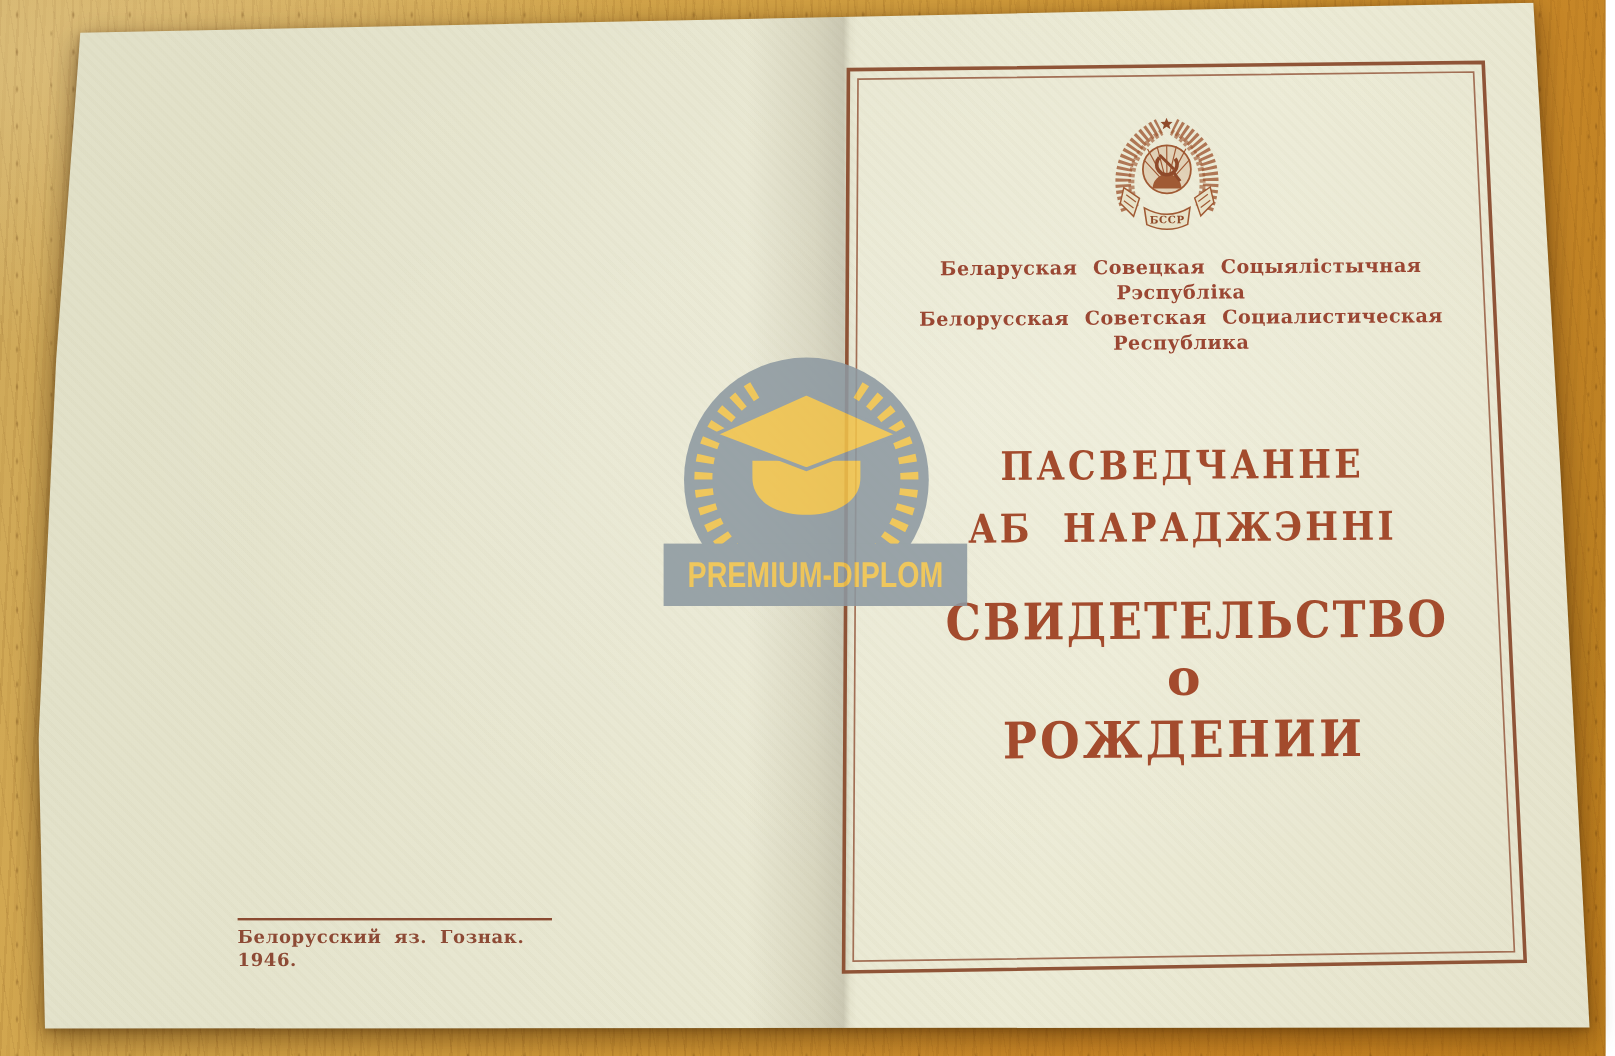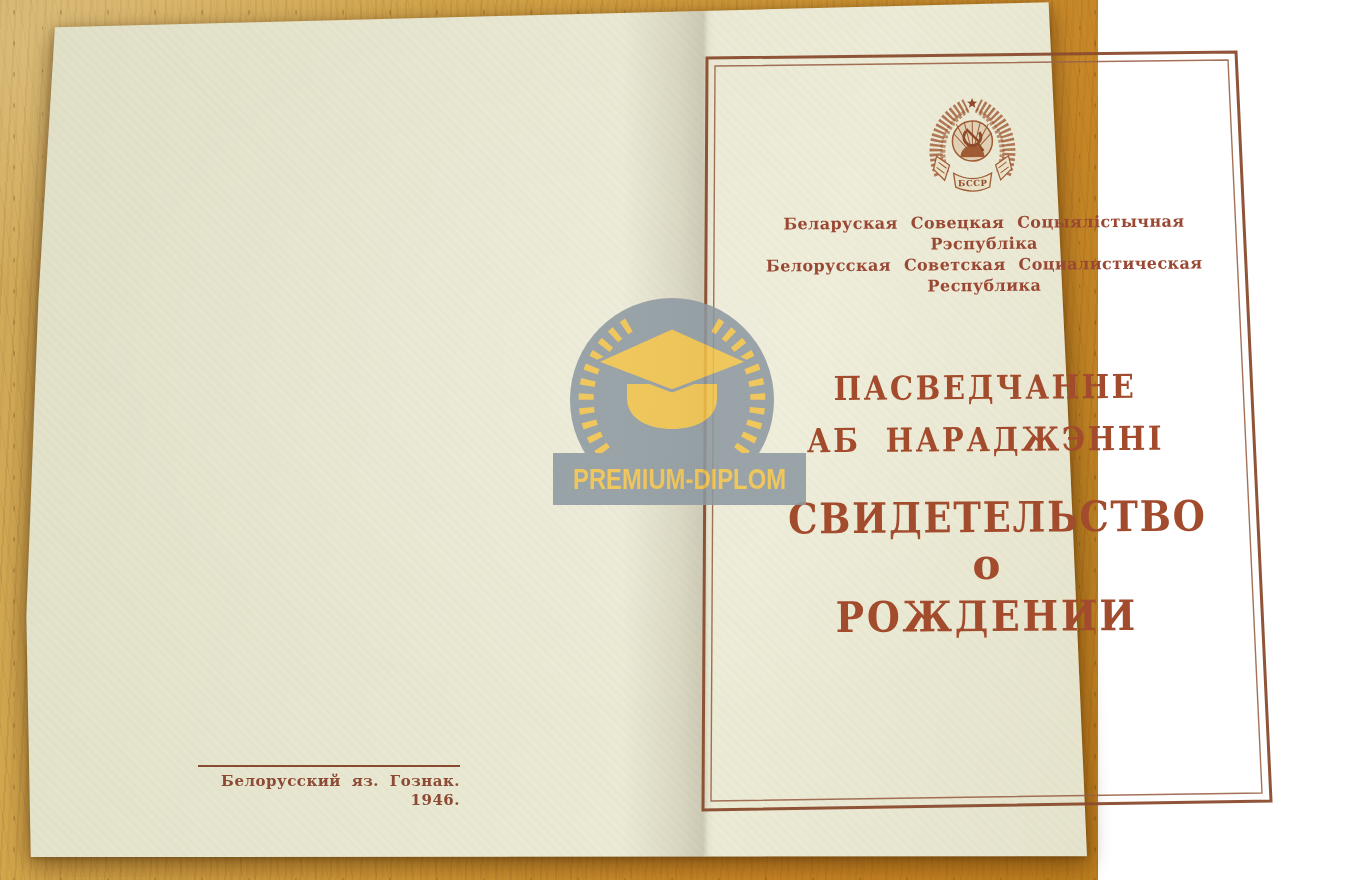--- a/index.html
+++ b/index.html
@@ -1,17 +1,17 @@
 <!DOCTYPE html>
 <html><head>
 <meta charset="utf-8">
 <style>
   html,body{margin:0;padding:0;}
   body{width:1346px;height:880px;overflow:hidden;font-family:"DejaVu Serif",serif;}
-  .scene{position:relative;width:1098px;height:880px;
+  .scene{position:relative;width:1338px;height:880px;
     background:
       radial-gradient(ellipse 60% 45% at 88% 92%, rgba(255,150,30,.22), transparent 70%),
       radial-gradient(ellipse 50% 40% at 5% 5%, rgba(255,240,200,.25), transparent 70%),
       repeating-linear-gradient(93deg, rgba(110,60,8,.10) 0 2px, transparent 2px 6px, rgba(120,70,12,.06) 6px 9px, transparent 9px 15px),
       repeating-linear-gradient(81deg, rgba(90,45,5,.07) 0 1px, transparent 1px 12px),
       linear-gradient(115deg,#cfac60 0%,#d2a54b 28%,#cf9634 55%,#c68627 75%,#b27a1e 100%);
   }
   .scene::before{content:"";position:absolute;inset:0;pointer-events:none;
     background-image:
       radial-gradient(ellipse 2px 5px at 30% 40%, rgba(85,45,5,.38), transparent 70%),
@@ -30,21 +30,21 @@
   .right-page{position:absolute;left:760px;top:96px;width:450px;text-align:center;transform:rotate(-0.4deg);}
   .emblem{display:inline-block;margin-left:-22px;}
   .rep{margin-top:14px;font:700 16px/21px "DejaVu Serif",serif;letter-spacing:.4px;word-spacing:7px;color:#9a4733;}
   .t-be{margin-top:66px;color:#a34b2d;}
   .t-be .l{font:700 33px/52px "DejaVu Serif",serif;letter-spacing:3px;word-spacing:14px;transform:scaleX(.88);}
   .t-ru{margin-top:28px;color:#a34b2d;}
   .t-ru .l1{font:700 42px/48px "DejaVu Serif",serif;letter-spacing:2px;transform:scaleX(.88);}
   .t-ru .l2{font:700 42px/46px "DejaVu Serif",serif;}
   .t-ru .l3{font:700 42px/58px "DejaVu Serif",serif;letter-spacing:3px;transform:scaleX(.90);}
   .imprint{position:absolute;left:198px;top:765px;width:262px;border-top:2.5px solid #8a4a31;
-    padding-top:5px;text-align:right;font:700 15px/19px "DejaVu Serif",serif;
+    padding-top:5px;text-align:left;font:700 15px/19px "DejaVu Serif",serif;
     letter-spacing:.5px;word-spacing:5px;color:#8d4a35;}
   .watermark{position:absolute;left:548px;top:288px;opacity:.87;}
   .wm-text{font-family:"Liberation Sans",sans-serif;font-weight:700;font-size:30px;}
   .em-text{font-family:"DejaVu Serif",serif;font-weight:700;font-size:8.5px;letter-spacing:.5px;}
 </style>
 </head>
 <body>
 
 <div class="scene">
 

